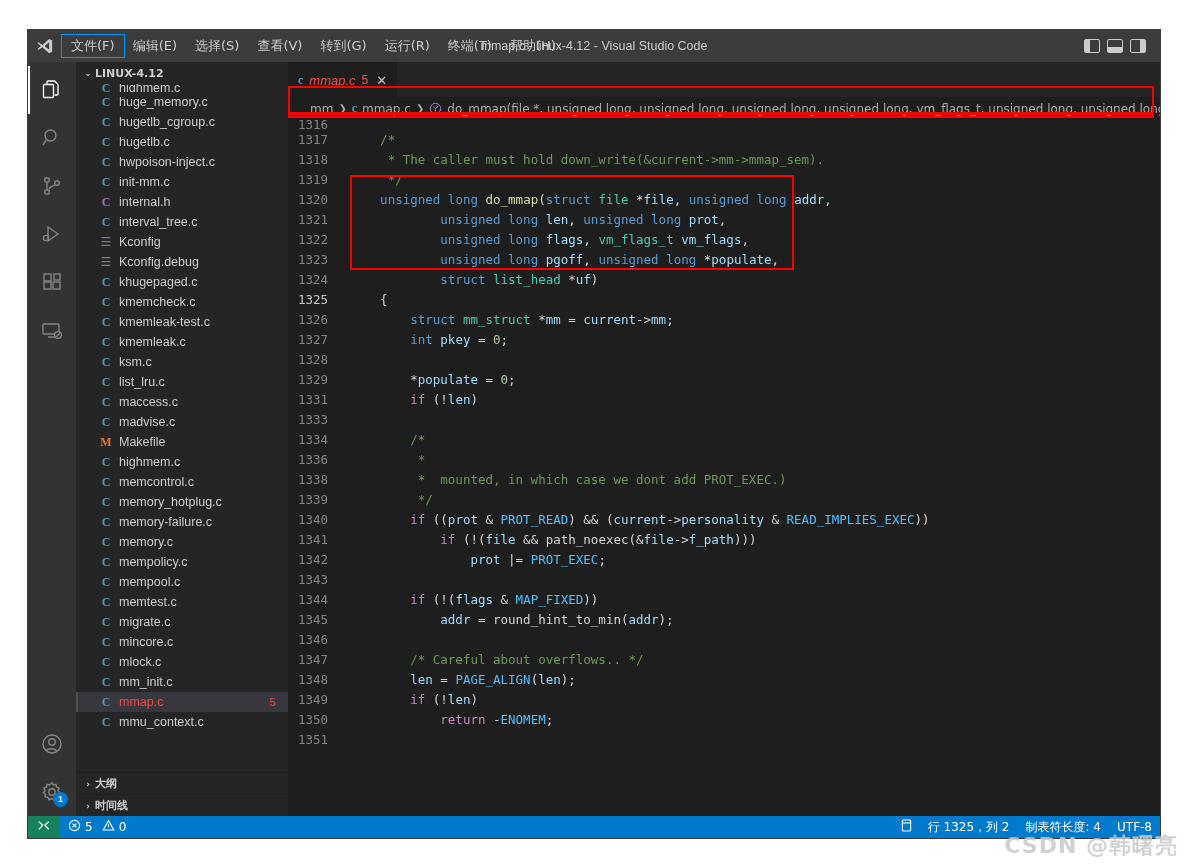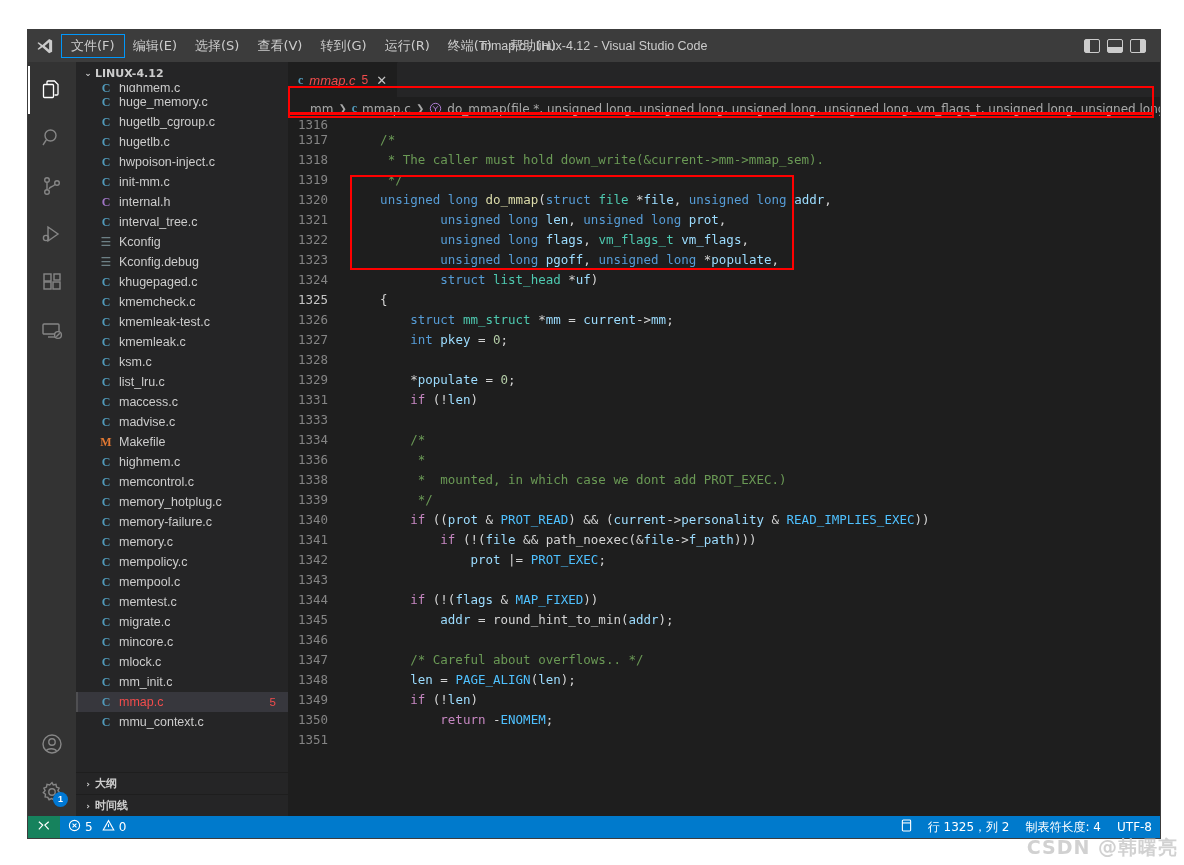--- a/index.html
+++ b/index.html
@@ -276,21 +276,21 @@
     padding: 0 9px;
     color: #fff;
   }
   .sb-item { padding: 0 8px; display: flex; align-items: center; gap: 4px; height: 22px; }
   .sb-right { margin-left: auto; display: flex; align-items: flex-end; }
 
   
   .watermark {
     position: absolute;
     right: 6px; bottom: 4px;
-    font-size: 19px;
+    font-size: 22px;
     color: #c9c9c9;
     font-family: "DejaVu Sans", sans-serif;
     letter-spacing: 1px;
     text-shadow: 0 1px 1px rgba(255,255,255,.8);
     font-weight: bold;
     opacity: .85;
   }
 </style>
 </head>
 <body>

